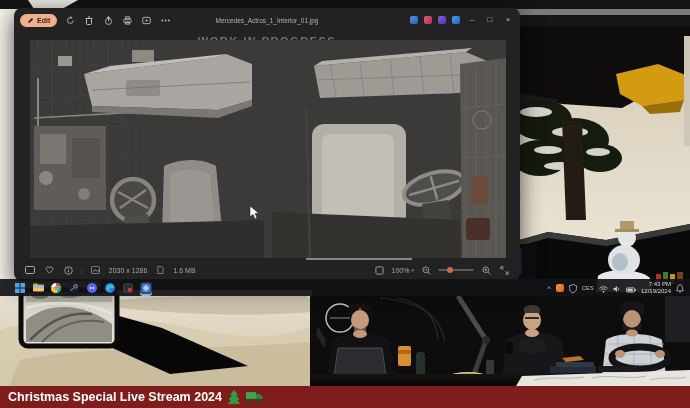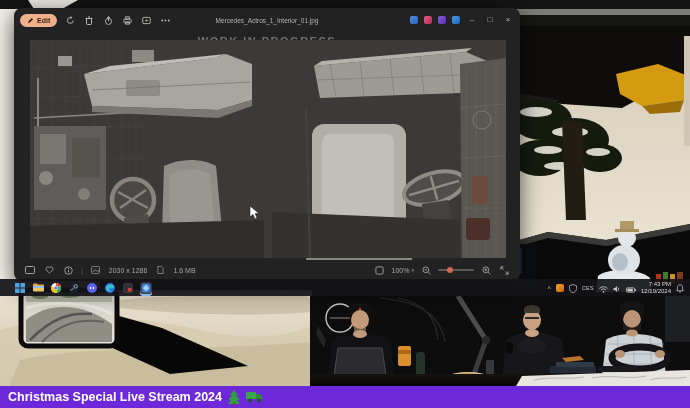--- a/index.html
+++ b/index.html
@@ -40,21 +40,21 @@
   .app-active{background:rgba(255,255,255,.14);box-shadow:0 2px 0 #8ab8e8;}
   .tray{margin-left:auto;display:flex;align-items:center;gap:5px;color:#cfcdca;}
   .tray-chevron{font-size:7px;color:#c9c7c4;transform:translateY(1px);}
   .tray-lang{font-size:5.5px;color:#c9c7c4;letter-spacing:.3px;}
   .clock{display:flex;flex-direction:column;align-items:flex-end;font-size:6px;line-height:7px;color:#dddbd8;}
 
   
   .webcam{position:absolute;left:310px;top:296px;width:380px;height:90px;z-index:4;background:#0c0c0c;}
 
   
-  .footer{position:absolute;left:0;top:386px;width:690px;height:22px;background:#6d28d9;
+  .footer{position:absolute;left:0;top:386px;width:690px;height:22px;background:#7f1d1d;
     display:flex;align-items:center;gap:6px;padding:0 8px;z-index:7;}
   .footer-caption{color:#fff;font-size:12.5px;font-weight:bold;}
 </style>
 </head>
 <body>
 
 <div class="stage">
 
   <svg class="abs" width="690" height="408" viewBox="0 0 690 408" style="left:0;top:0;z-index:1">
     <defs>

